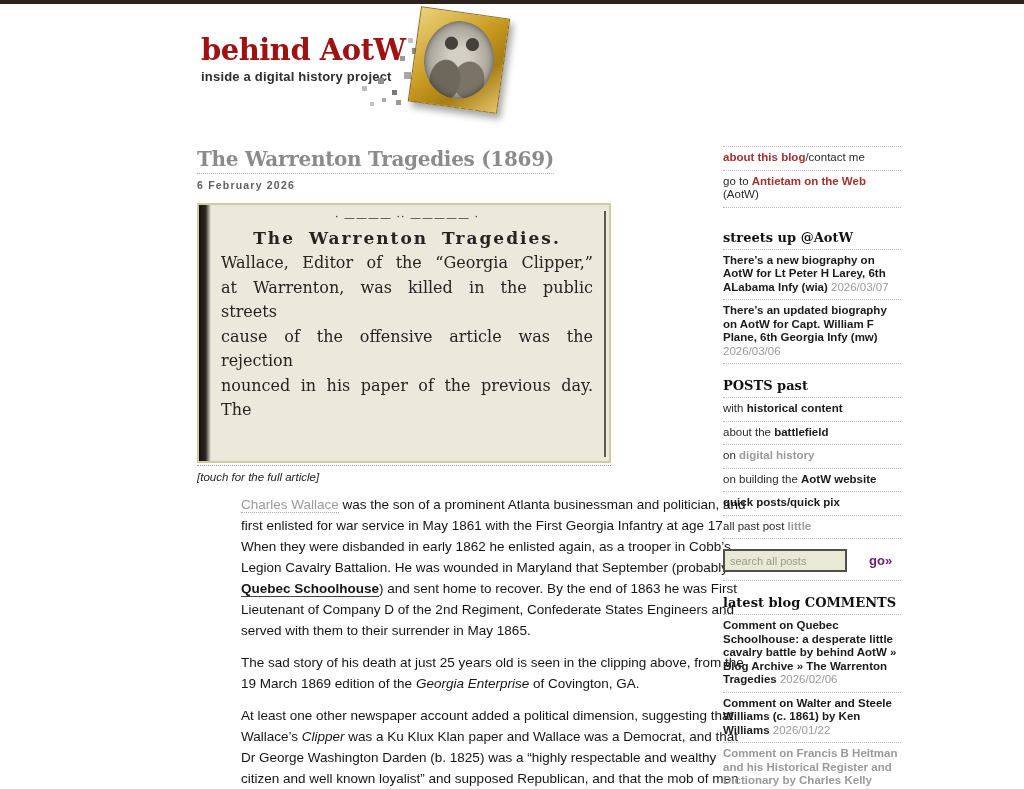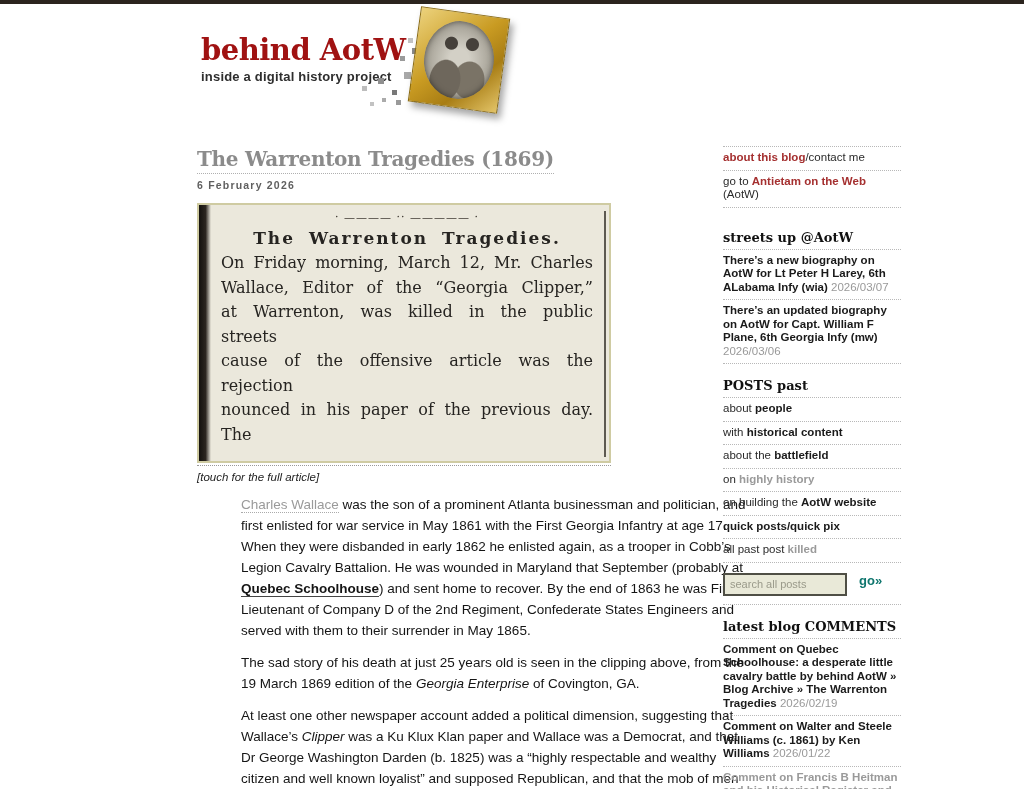--- a/index.html
+++ b/index.html
@@ -54,25 +54,25 @@
 
   
   .sidebar{position:absolute;left:723px;top:146px;width:178px;font-size:11.5px;color:#2a2a2a;}
   .s-item{padding:4px 0 5px;line-height:13.5px;border-bottom:1px dotted #b8b8b8;}
   .s-first{border-top:1px dotted #b8b8b8;}
   .s-head{font-family:"DejaVu Serif",serif;font-weight:bold;font-size:13px;color:#111;
           padding:2px 0 4px;border-bottom:1px dotted #b8b8b8;}
   .mt20{margin-top:20px;} .mt12{margin-top:12px;}
 
   .search-row{margin-top:10px;padding-bottom:8px;border-bottom:1px dotted #b8b8b8;
-              display:flex;}
+              display:flex;align-items:center;}
   .search-input{width:110px;height:15px;background:#e9e9d8;border:2px solid #4f4f45;
                 font-size:11px;color:#444;padding:2px 5px;font-family:"Liberation Sans",sans-serif;}
   .search-input::placeholder{color:#9a9a8a;}
-  .go-btn{font-weight:bold;font-size:13px;color:#0f766e;margin-left:12px;cursor:pointer;}
+  .go-btn{font-weight:bold;font-size:13px;color:#701a75;margin-left:22px;cursor:pointer;}
 
   
   .sg-plain{}
   .sg-bold{font-weight:bold;color:#1a1a1a;}
   .sg-red{font-weight:bold;color:#a53030;cursor:pointer;text-align:center;}
   .sg-gray{color:#999;text-align:right;}
   .sg-graybold{color:#9a9a9a;font-weight:bold;cursor:pointer;}
   .sg-italic{font-style:italic;}
   .sg-graylink{color:#9a9a9a;border-bottom:1px dotted #aaa;cursor:pointer;}
   .sg-boldlink{font-weight:bold;border-bottom:1px solid #444;cursor:pointer;}
@@ -131,21 +131,20 @@
   <div class="post-date">6 February 2026</div>
 
   <div class="clip-wrap">
     <div class="clipping">
       <div class="clip-left"></div>
       <div class="clip-right"></div>
       <div class="clip-inner">
         <div class="clip-rule">· ———— ·· ————— ·</div>
         <div class="clip-head">The Warrenton Tragedies.</div>
         <div>
-            <div class="clip-line">On Friday morning, March 12, Mr. Charles</div>
             <div class="clip-line">Wallace, Editor of the “Georgia Clipper,”</div>
             <div class="clip-line">at Warrenton, was killed in the public streets</div>
             <div class="clip-line">cause of the offensive article was the rejection</div>
             <div class="clip-line">nounced in his paper of the previous day. The</div>
           </div>
       </div>
     </div>
   </div>
   <div class="caption">[touch for the full article]</div>
 
@@ -162,34 +161,33 @@
     </div>
 
   <div class="s-head mt20">streets up @AotW</div>
   <div>
       <div class="s-item"><span class="sg-bold">There’s a new biography on AotW for Lt Peter H Larey, 6th ALabama Infy (wia)</span><span class="sg-gray"> 2026/03/07</span></div>
       <div class="s-item"><span class="sg-bold">There’s an updated biography on AotW for Capt. William F Plane, 6th Georgia Infy (mw)</span><span class="sg-gray"> 2026/03/06</span></div>
     </div>
 
   <div class="s-head mt12">POSTS past</div>
   <div>
-      <div class="s-item"><span class="sg-plain">about </span><span class="sg-bold">people</span></div>
       <div class="s-item"><span class="sg-plain">with </span><span class="sg-bold">historical content</span></div>
       <div class="s-item"><span class="sg-plain">about the </span><span class="sg-bold">battlefield</span></div>
-      <div class="s-item"><span class="sg-plain">on </span><span class="sg-graybold">highly history</span></div>
+      <div class="s-item"><span class="sg-plain">on </span><span class="sg-graybold">digital history</span></div>
       <div class="s-item"><span class="sg-plain">on building the </span><span class="sg-bold">AotW website</span></div>
       <div class="s-item"><span class="sg-bold">quick posts/quick pix</span></div>
-      <div class="s-item"><span class="sg-plain">all past post </span><span class="sg-graybold">killed</span></div>
+      <div class="s-item"><span class="sg-plain">all past post </span><span class="sg-graybold">little</span></div>
     </div>
 
   <div class="search-row">
     <input class="search-input" type="text" placeholder="search all posts" style="">
     <span class="go-btn">go»</span>
   </div>
 
   <div class="s-head mt12">latest blog COMMENTS</div>
   <div>
-      <div class="s-item"><span class="sg-bold">Comment on Quebec Schoolhouse: a desperate little cavalry battle by behind AotW » Blog Archive » The Warrenton Tragedies</span><span class="sg-gray"> 2026/02/19</span></div>
+      <div class="s-item"><span class="sg-bold">Comment on Quebec Schoolhouse: a desperate little cavalry battle by behind AotW » Blog Archive » The Warrenton Tragedies</span><span class="sg-gray"> 2026/02/06</span></div>
       <div class="s-item"><span class="sg-bold">Comment on Walter and Steele Williams (c. 1861) by Ken Williams</span><span class="sg-gray"> 2026/01/22</span></div>
       <div class="s-item"><span class="sg-graybold">Comment on Francis B Heitman and his Historical Register and Dictionary by Charles Kelly Barrow</span></div>
     </div>
 
 </div>
 
 </body></html>

